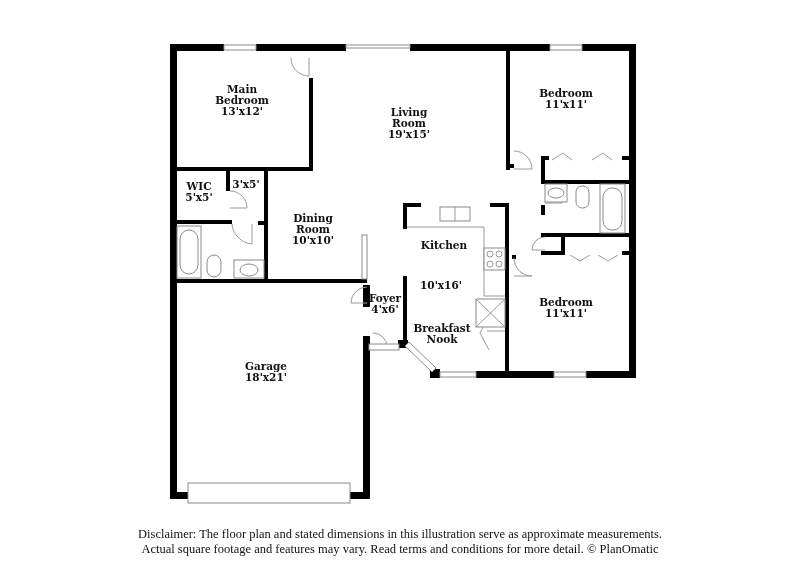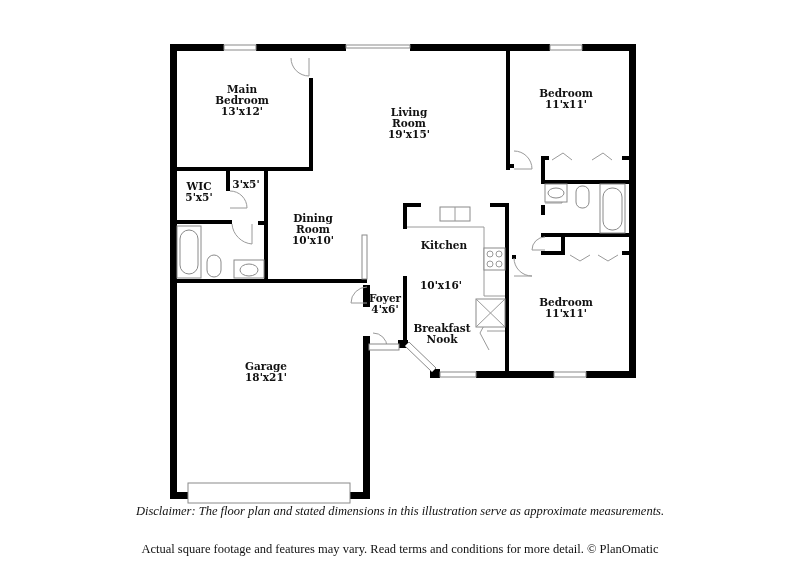--- a/index.html
+++ b/index.html
@@ -143,14 +143,14 @@
     <text class="label" x="313" y="222"><tspan x="313">Dining</tspan><tspan x="313" dy="11">Room</tspan><tspan x="313" dy="11">10'x10'</tspan></text>
     <text class="label" x="444" y="249">Kitchen</text>
     <text class="label" x="441" y="289">10'x16'</text>
     <text class="label" x="385" y="302"><tspan x="385">Foyer</tspan><tspan x="385" dy="11">4'x6'</tspan></text>
     <text class="label" x="442" y="332"><tspan x="442">Breakfast</tspan><tspan x="442" dy="11">Nook</tspan></text>
     <text class="label" x="566" y="306"><tspan x="566">Bedroom</tspan><tspan x="566" dy="11">11'x11'</tspan></text>
     <text class="label" x="266" y="370"><tspan x="266">Garage</tspan><tspan x="266" dy="11">18'x21'</tspan></text>
   </g>
 </svg>
 
-<div class="disclaimer" style="top:504px;font-style:italic;">Disclaimer: The floor plan and stated dimensions in this illustration serve as approximate measurements.</div>
+<div class="disclaimer" style="top:527px;">Disclaimer: The floor plan and stated dimensions in this illustration serve as approximate measurements.</div>
 <div class="disclaimer" style="top:542px;">Actual square footage and features may vary. Read terms and conditions for more detail. © PlanOmatic</div>
 
 </body></html>

